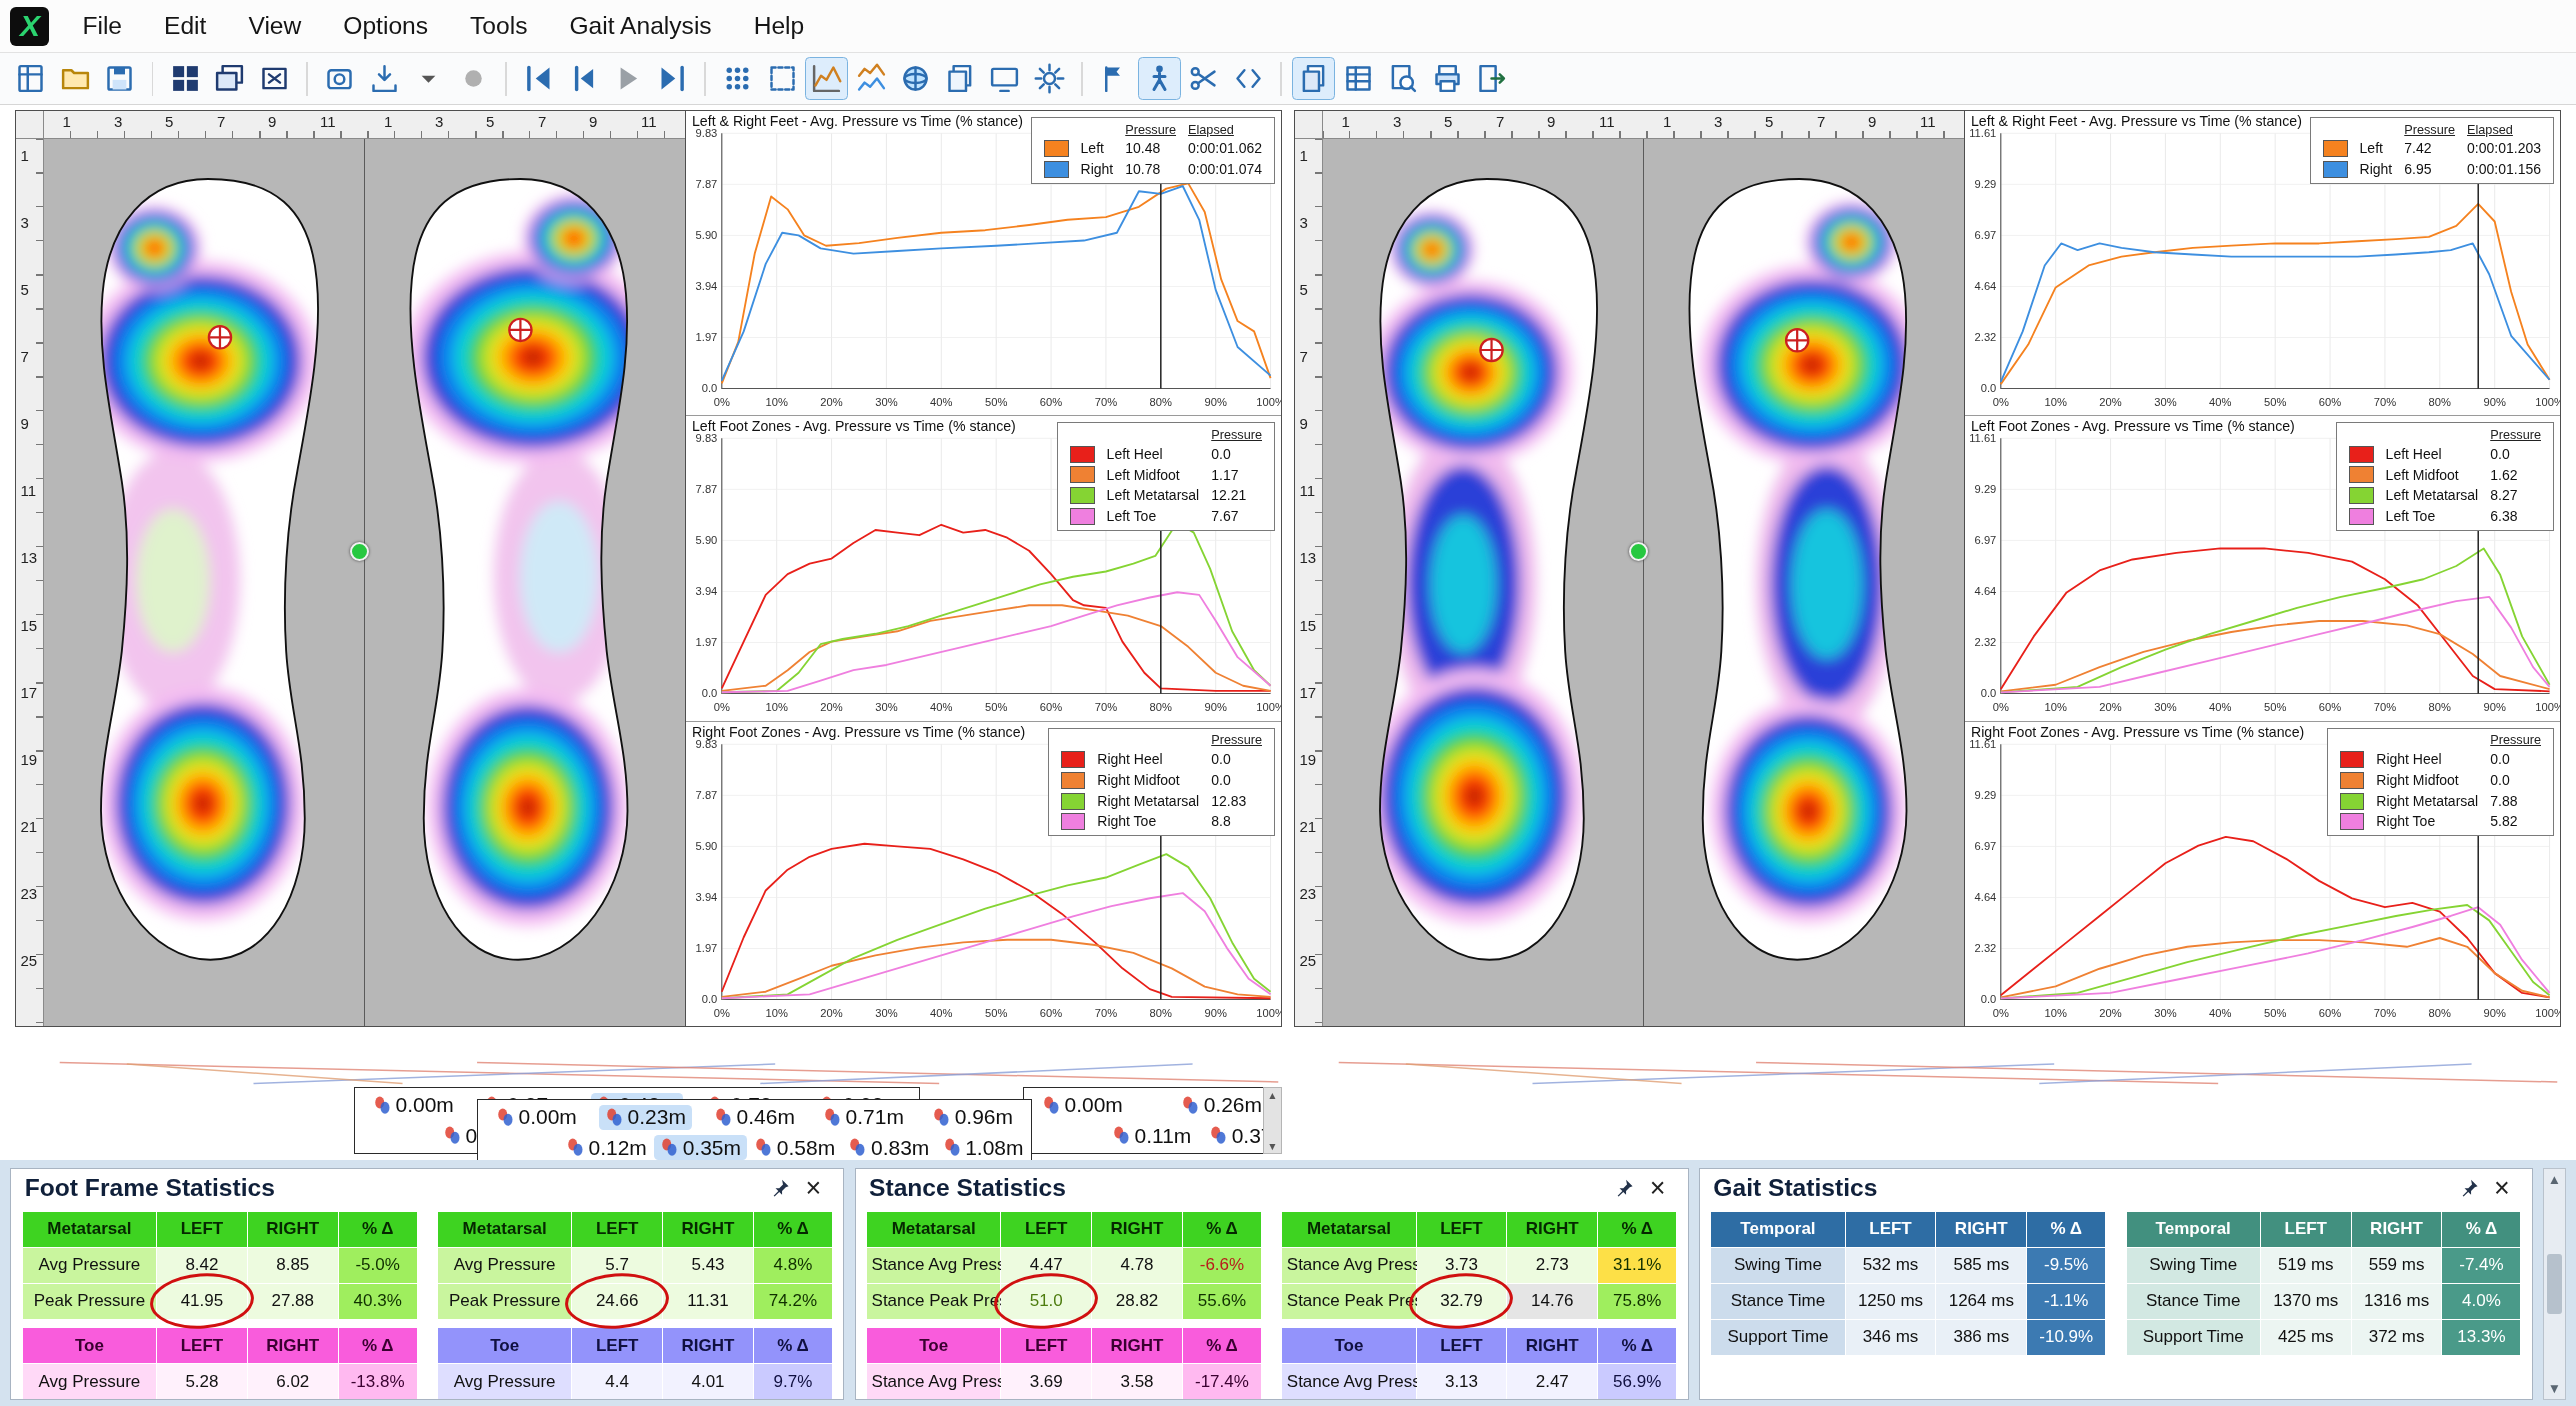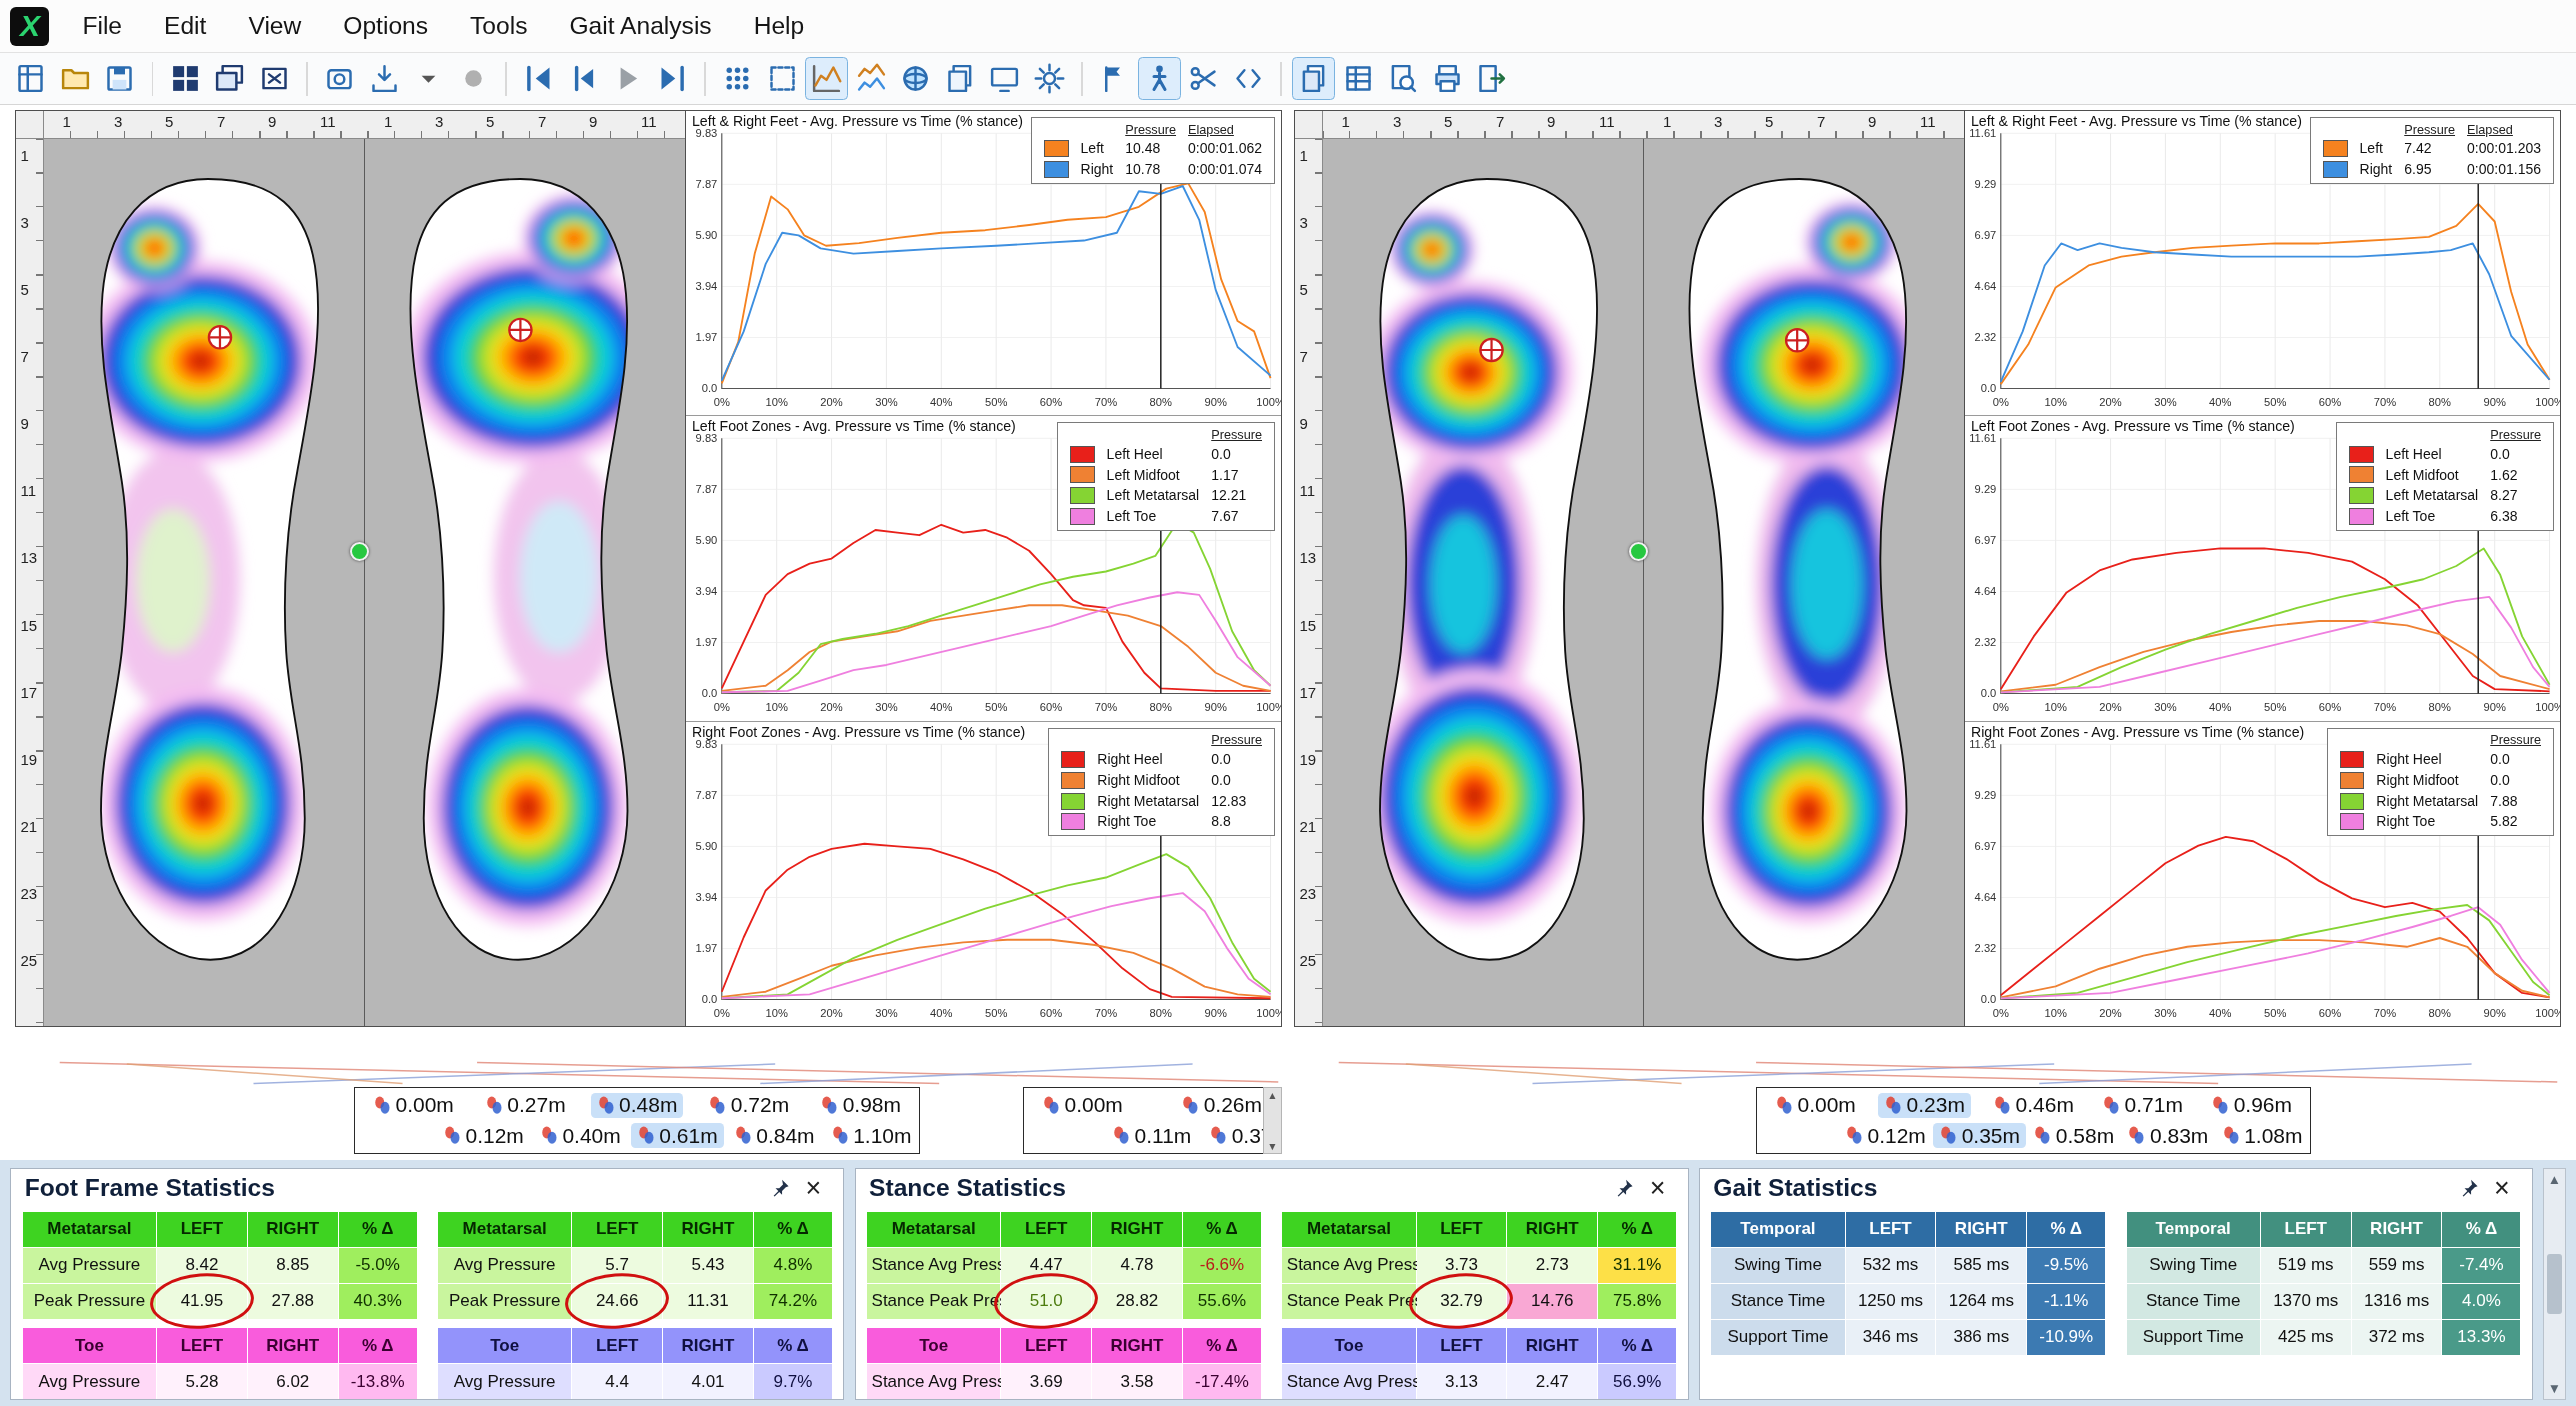--- a/index.html
+++ b/index.html
@@ -53,21 +53,21 @@
   .legend table{border-collapse:collapse;}
   .legend td,.legend th{padding:1.5px 6px;text-align:left;white-space:nowrap;font-weight:normal;}
   .legend th{font-size:12.7px;text-decoration:underline;color:#222;}
   .sw{display:inline-block;width:22.4px;height:15px;border:0.7px solid #555;vertical-align:middle;}
 
   
   .labels-row{position:absolute;top:1029px;left:15px;width:2546px;display:flex;gap:12px;}
   .slabel{width:1267px;text-align:center;font-size:25px;color:#111;}
   .deco-row{position:absolute;top:1061px;left:15px;width:2546px;display:flex;gap:12px;}
   .deco{width:1267px;height:24px;}
-  .tl-row{position:absolute;top:1087px;left:15px;width:2546px;display:flex;gap:12px;height:70px;}
+  .tl-row{position:absolute;top:1087px;left:15px;width:2546px;display:flex;gap:12px;height:70px;flex-direction:column;}
   .tl{width:1267px;position:relative;}
   .tl-box{position:absolute;top:0;height:67px;border:1.5px solid #2a2a2a;background:#fff;box-sizing:border-box;
           display:flex;flex-direction:column;justify-content:space-evenly;overflow:hidden;}
   .tl-line{display:flex;justify-content:space-between;padding:0 12px;}
   .tl-line.second{padding-left:82px;padding-right:1.5px;}
   .chip{display:flex;align-items:center;gap:4.5px;font-size:21px;color:#101010;padding:0.7px 6px;border-radius:4.5px;white-space:nowrap;}
   .chip.sel{background:#c9e0f8;}
   .chip svg{width:18px;height:21px;flex:none;}
   .mini-scroll{position:absolute;right:0;top:0;width:19.4px;height:67px;background:#e3e3e3;border:0.7px solid #b5b5b5;
           box-sizing:border-box;display:flex;flex-direction:column;justify-content:space-between;align-items:center;
@@ -1469,21 +1469,21 @@
               </tr>
               <tr>
                 <td style="background:#c9f59e;color:#111">Stance Avg Pressure</td>
                 <td style="background:#edfbdf;color:#111">3.73</td>
                 <td style="background:#edfbdf;color:#111">2.73</td>
                 <td style="background:#fde047;color:#103000">31.1%</td>
               </tr>
               <tr>
                 <td style="background:#c9f59e;color:#111">Stance Peak Pressure</td>
                 <td style="background:#edfbdf;color:#111">32.79<span class="circ"></span></td>
-                <td style="background:#f9a8d4;color:#111">14.76</td>
+                <td style="background:#e5e5e5;color:#111">14.76</td>
                 <td style="background:#9fee5e;color:#103000">75.8%</td>
               </tr>
             </tbody>
           </table>
           <table class="stat">
     <colgroup>
               <col style="width:34%">
               <col style="width:23%">
               <col style="width:23%">
               <col style="width:20%">

